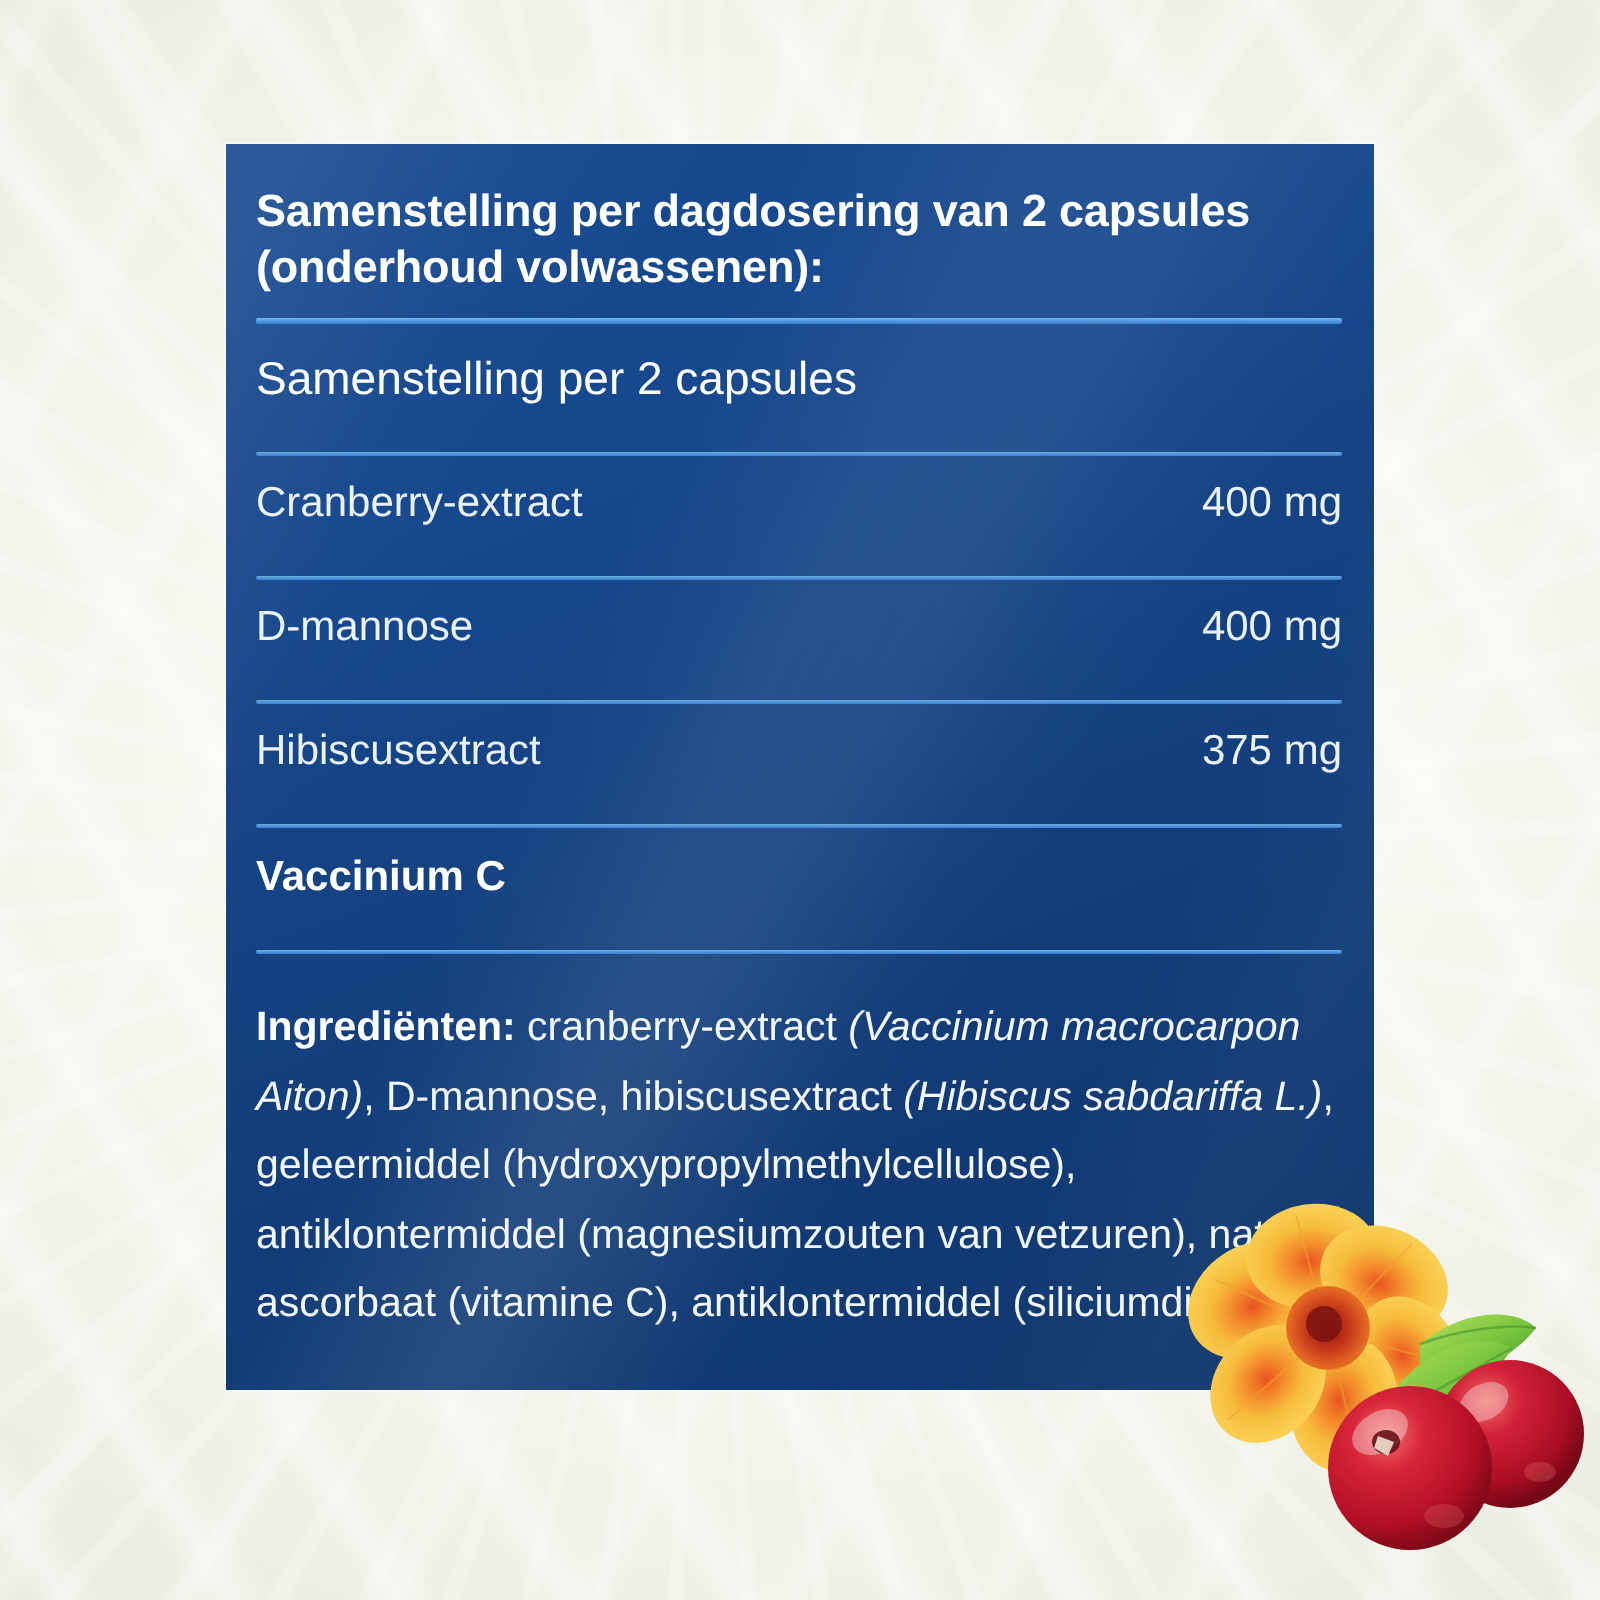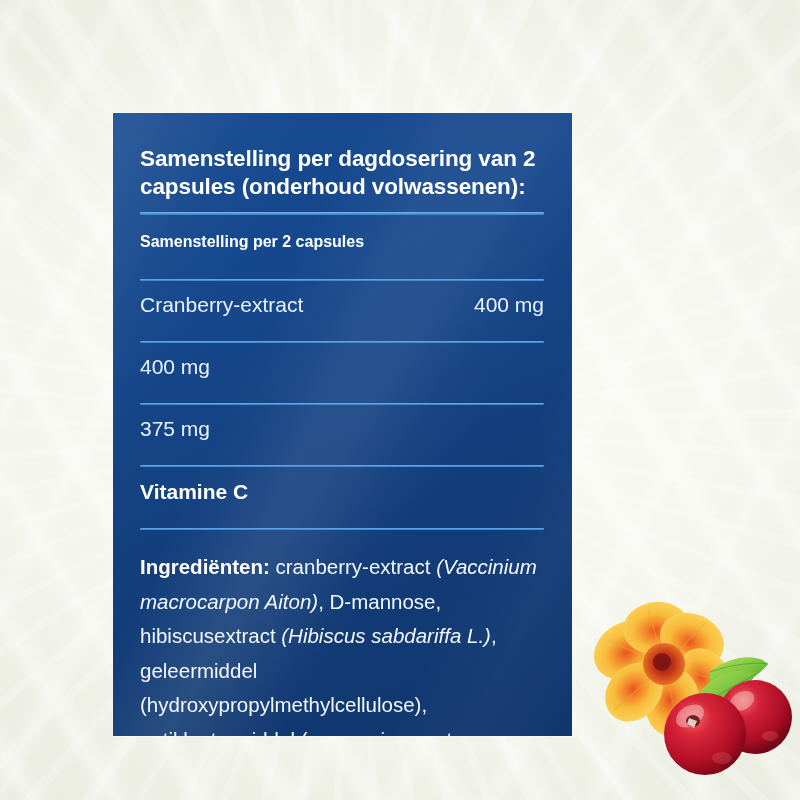--- a/index.html
+++ b/index.html
@@ -51,31 +51,30 @@
         rgba(255,255,255,0.00) 1.2deg 5.5deg);
     opacity: 0.5;
     pointer-events: none;
   }
 
   
   #panel {
     position: absolute;
     left: 113px;
     top: 72px;
-    width: 459px;
+    width: 574px;
     height: 623px;
     background:
       linear-gradient(122deg, rgba(255,255,255,0.055) 0%, rgba(255,255,255,0.0) 26%),
       linear-gradient(122deg, rgba(255,255,255,0.00) 40%, rgba(255,255,255,0.05) 52%, rgba(255,255,255,0.00) 66%),
       linear-gradient(160deg, #174a91 0%, #16478c 30%, #123c78 68%, #10366c 100%);
     box-shadow: 0 0 0 1px rgba(255,255,255,0.30);
     box-sizing: border-box;
-    padding: 12px;
+    padding: 0;
     overflow: hidden;
-    margin-top: 41px;
   }
   
   #panel-sheen {
     position: absolute;
     inset: -20%;
     background:
       linear-gradient(115deg,
         rgba(255,255,255,0.00) 8%,
         rgba(255,255,255,0.045) 17%,
         rgba(255,255,255,0.00) 27%),
@@ -112,22 +111,22 @@
     margin: 11px 16px 0 15px;
     border-radius: 1px;
   }
   .rule.thin {
     height: 2px;
     background: linear-gradient(180deg, #6fb0e6 0%, #4a90d9 60%, #3a7fcd 100%);
   }
 
   .subhead {
     color: #ffffff;
-    font-size: 16px;
-    font-weight: bold;
+    font-size: 23px;
+    font-weight: normal;
     line-height: 26px;
     margin: 0 16px 0 15px;
     padding: 14px 0 13px 0;
   }
 
   .row {
     display: flex;
     align-items: baseline;
     justify-content: space-between;
     margin: 0 16px 0 15px;
@@ -197,33 +196,35 @@
       <div class="rule thin"></div>
 
       <div class="row">
         <span class="name">Cranberry-extract</span>
         <span class="val">400 mg</span>
       </div>
 
       <div class="rule thin"></div>
 
       <div class="row">
+        <span class="name">D-mannose</span>
         <span class="val">400 mg</span>
       </div>
 
       <div class="rule thin"></div>
 
       <div class="row">
+        <span class="name">Hibiscusextract</span>
         <span class="val">375 mg</span>
       </div>
 
       <div class="rule thin"></div>
 
       <div class="row bold">
-        <span class="name">Vitamine C</span>
+        <span class="name">Vaccinium C</span>
       </div>
 
       <div class="rule thin"></div>
 
 
       <div class="ingredients">
         <b>Ingrediënten:</b><span> cranberry-extract </span><i>(Vaccinium macrocarpon Aiton)</i><span>, D-mannose, hibiscusextract </span><i>(Hibiscus sabdariffa L.)</i><span>, geleermiddel (hydroxypropylmethylcellulose), antiklontermiddel (magnesiumzouten van vetzuren), natrium ascorbaat (vitamine C), antiklontermiddel (siliciumdioxide).</span>
       </div>
 
     </div>

